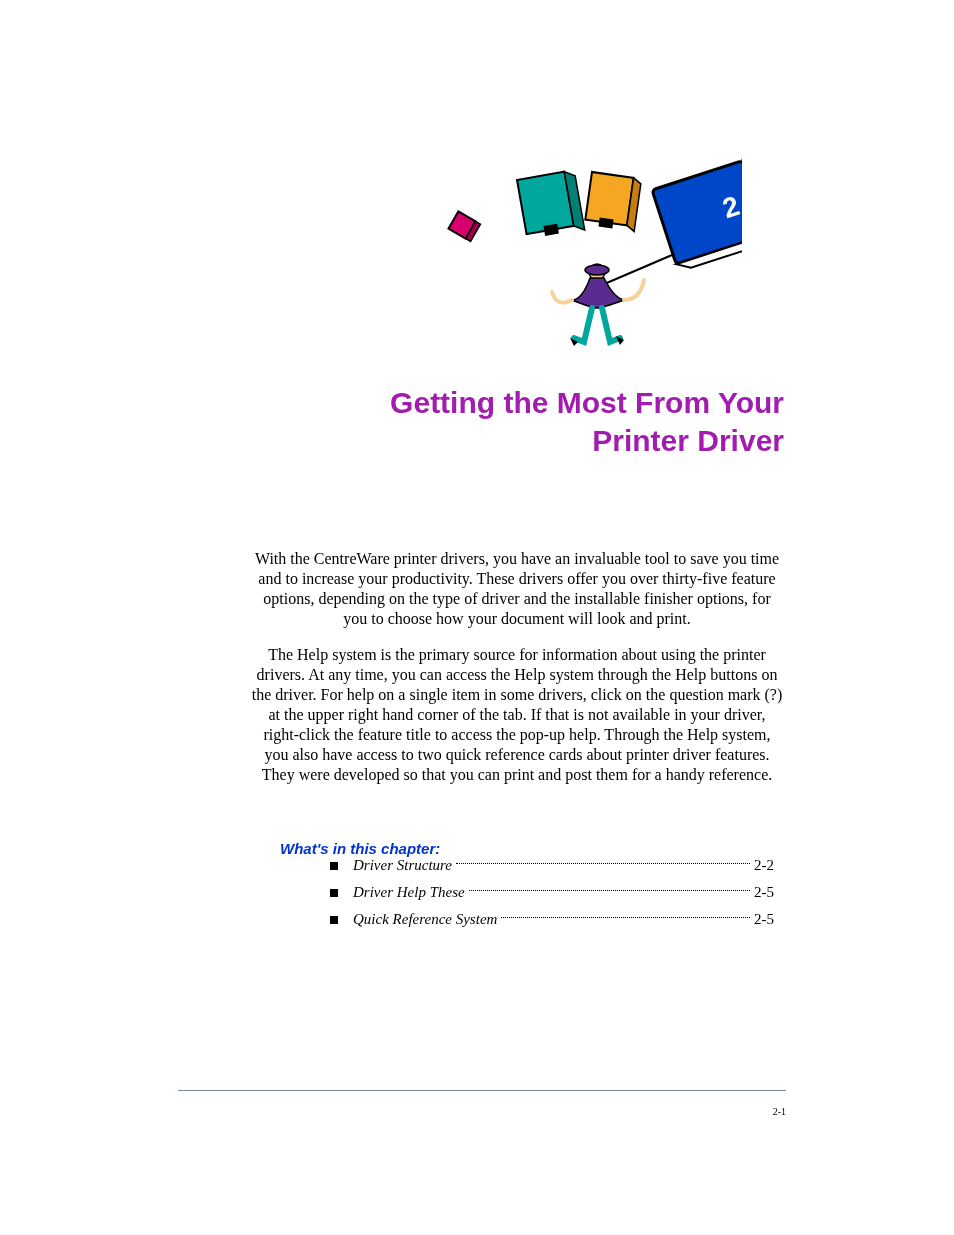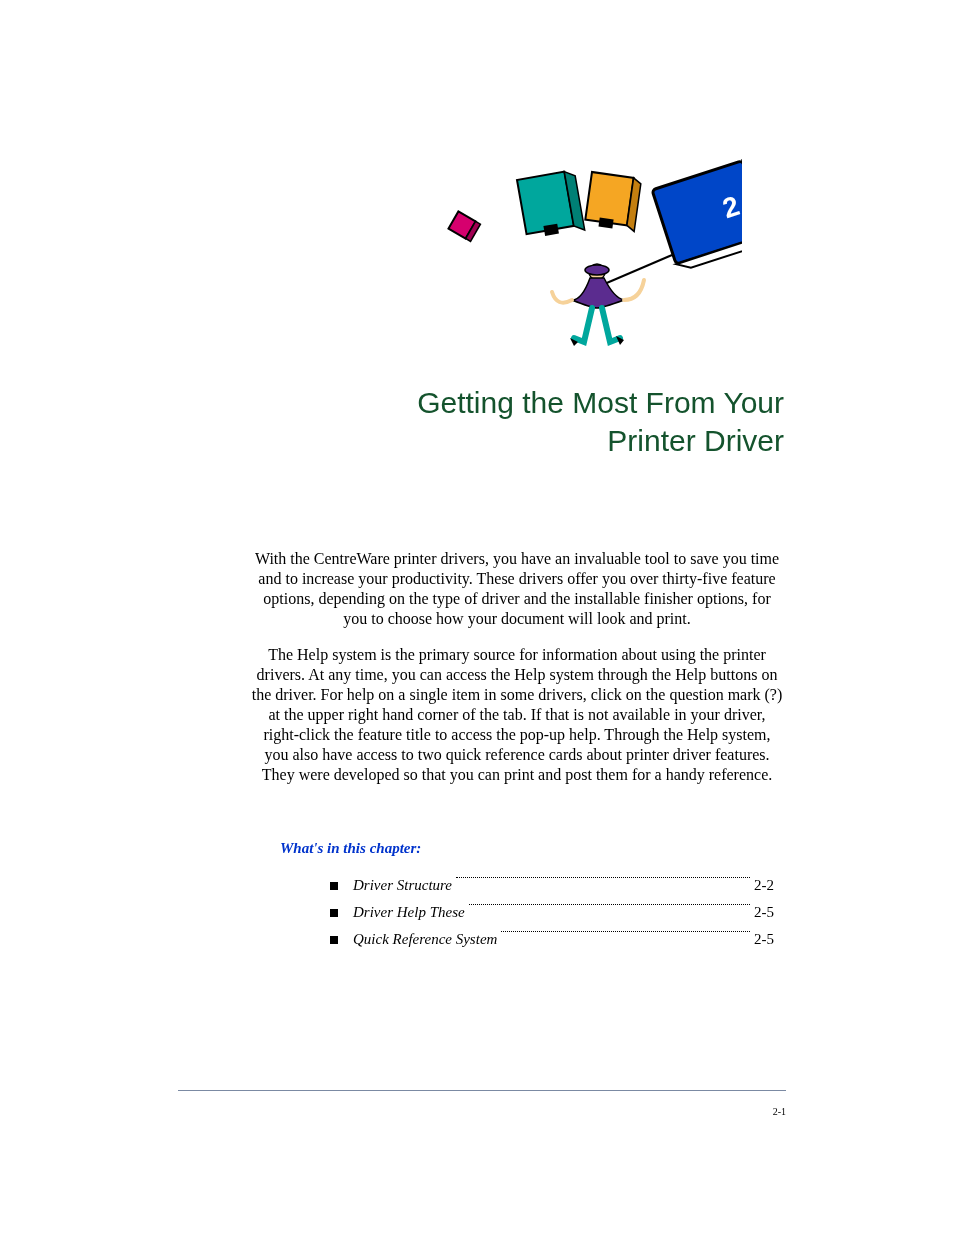--- a/index.html
+++ b/index.html
@@ -15,52 +15,51 @@
     padding: 150px 170px 0 180px;
   }
   .illustration {
     text-align: center;
     margin-bottom: 30px;
     margin-left: 200px;
   }
   .chapter-title {
     font-family: Arial, Helvetica, sans-serif;
     font-size: 30px;
-    color: #14532d;
+    color: #a21caf;
     text-align: right;
     line-height: 1.25;
     margin-right: 0;
     margin-bottom: 90px;
-    font-weight: normal;
+    font-weight: bold;
   }
   .para {
     font-size: 16px;
     color: #000;
     line-height: 1.25;
     margin-bottom: 14px;
     text-align: center;
     margin-left: 70px;
   }
   .section-header {
-    font-family: Liberation Serif, serif;
+    font-family: Liberation Sans, sans-serif;
     font-weight: bold;
     font-style: italic;
     color: #0033cc;
     font-size: 15px;
     margin-left: 100px;
     margin-top: 55px;
-    margin-bottom: 20px;
   }
   .toc {
     margin-left: 150px;
     margin-right: 10px;
   }
   .toc-row {
     display: flex;
-    align-items: flex-start;
+    align-items: center;
     font-size: 15px;
     font-style: italic;
     color: #000;
     margin-bottom: 10px;
   }
   .toc-row .bullet {
     width: 8px;
     height: 8px;
     background: #000;
     margin-right: 15px;

